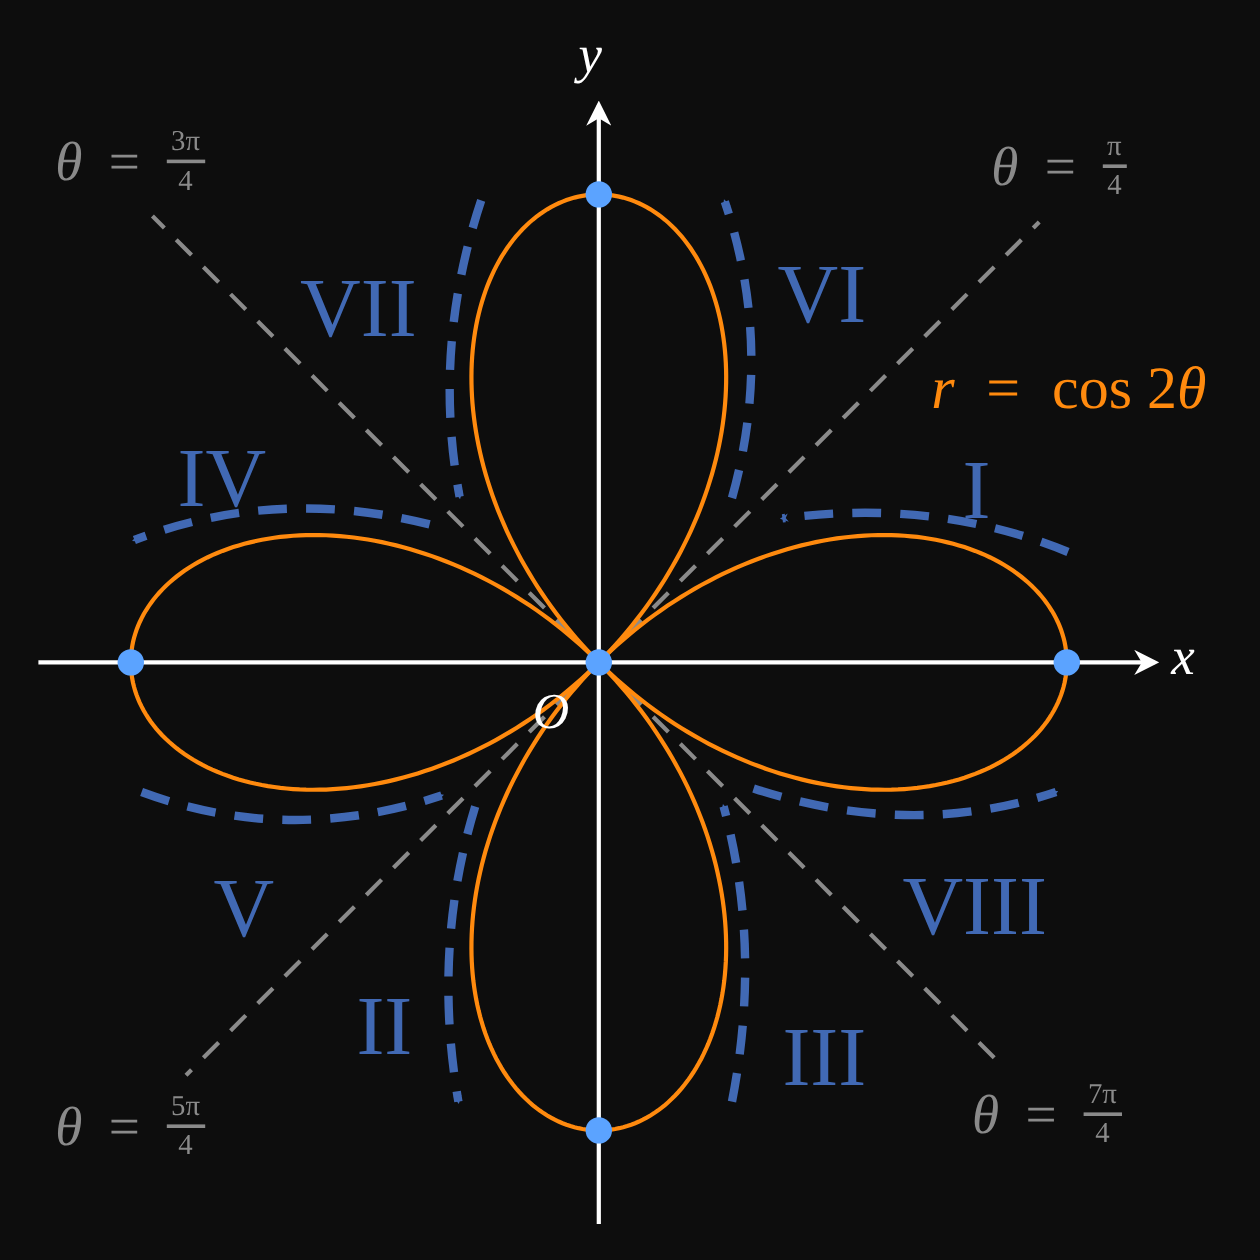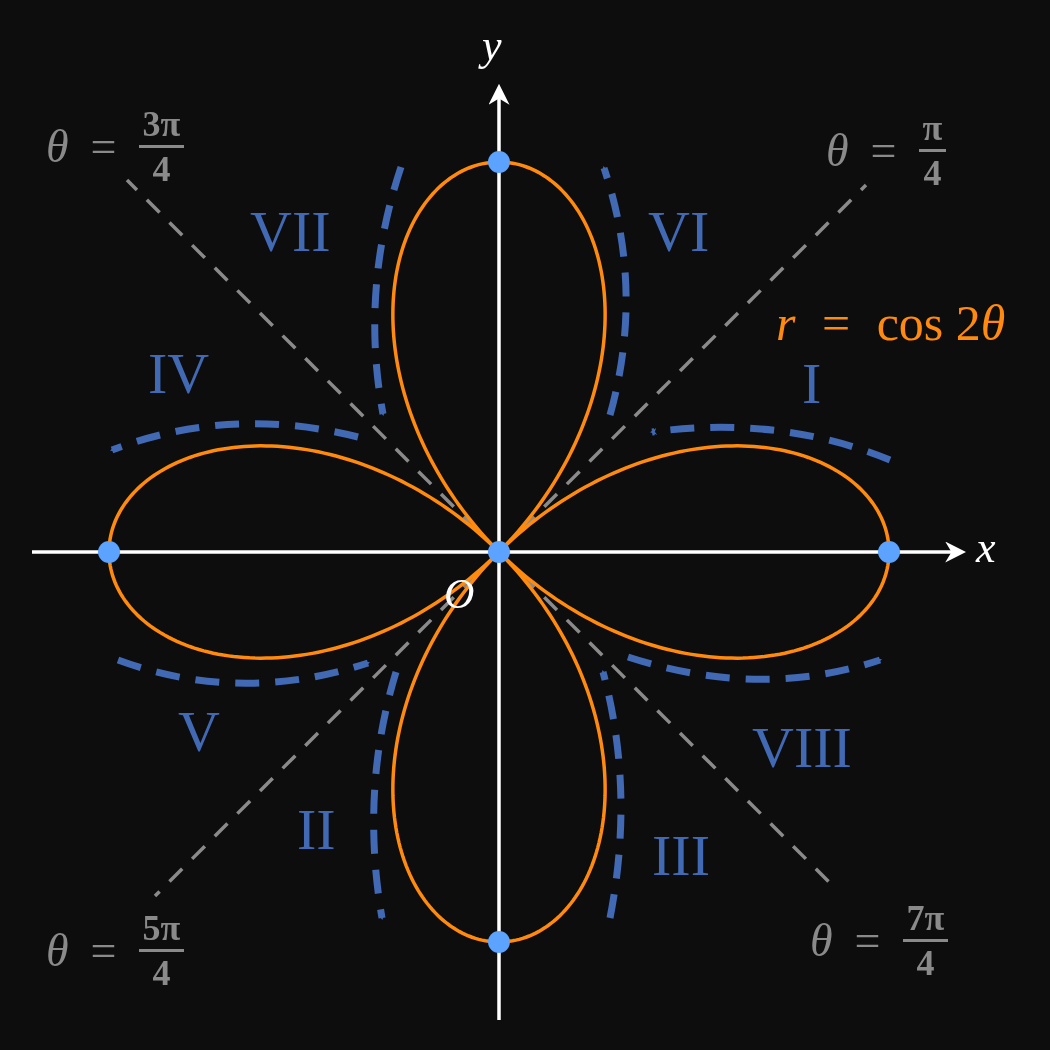--- a/index.html
+++ b/index.html
@@ -1,23 +1,23 @@
 <!DOCTYPE html>
 <html><head>
 <meta charset="utf-8">
 <style>
   html, body { margin:0; padding:0; background:#0d0d0d; }
   body { width:1050px; height:1050px; overflow:hidden; position:relative; }
   svg { position:absolute; left:0; top:0; }
   .lbl { position:absolute; font-family:"DejaVu Serif","Liberation Serif",serif; white-space:nowrap; }
-  .roman { color:#4169b4; font-size:58px; font-family:"Liberation Serif","DejaVu Serif",serif; }
+  .roman { color:#4169b4; font-size:70px; font-family:"Liberation Serif","DejaVu Serif",serif;margin-top:20px; }
   .theta { color:#8a8a8a; font-size:46px; font-family:"Liberation Serif","DejaVu Serif",serif; display:flex; align-items:center; }
   .theta .var { font-style:italic; }
   .theta .eq { margin:0 22px; }
-  .frac { display:inline-flex; flex-direction:column; align-items:center; font-size:36px; line-height:1;font-weight:bold; }
+  .frac { display:inline-flex; flex-direction:column; align-items:center; font-size:24px; line-height:1; }
   .frac .num { padding:0 4px 3px 4px; border-bottom:3px solid #8a8a8a; }
   .frac .den { padding-top:3px; }
   .axislbl { color:#ffffff; font-style:italic; font-size:44px; font-family:"Liberation Serif","DejaVu Serif",serif; }
   .eqn { color:#ff8a0e; font-size:50px; font-family:"Liberation Serif","DejaVu Serif",serif;margin-left:16px; }
   .eqn .it { font-style:italic; }
 </style>
 </head>
 <body>
 
 <svg width="1050" height="1050" viewBox="0 0 1050 1050">
@@ -105,15 +105,15 @@
       <span class="num">7π</span>
       <span class="den">4</span>
     </span>
 </div>
 
 <div class="lbl roman" style="left:802px;top:350px;">I</div>
 <div class="lbl roman" style="left:297px;top:796px;">II</div>
 <div class="lbl roman" style="left:652px;top:822px;font-family:Liberation Serif, serif;">III</div>
 <div class="lbl roman" style="left:148px;top:340px;">IV</div>
 <div class="lbl roman" style="left:178px;top:698px;">V</div>
-<div class="lbl roman" style="left:648px;top:198px;">VI</div>
+<div class="lbl roman" style="left:648px;top:186px;">VI</div>
 <div class="lbl roman" style="left:250px;top:198px;">VII</div>
-<div class="lbl roman" style="left:752px;top:714px;">VIII</div>
+<div class="lbl roman" style="left:752px;top:696px;">VIII</div>
 
 </body></html>

